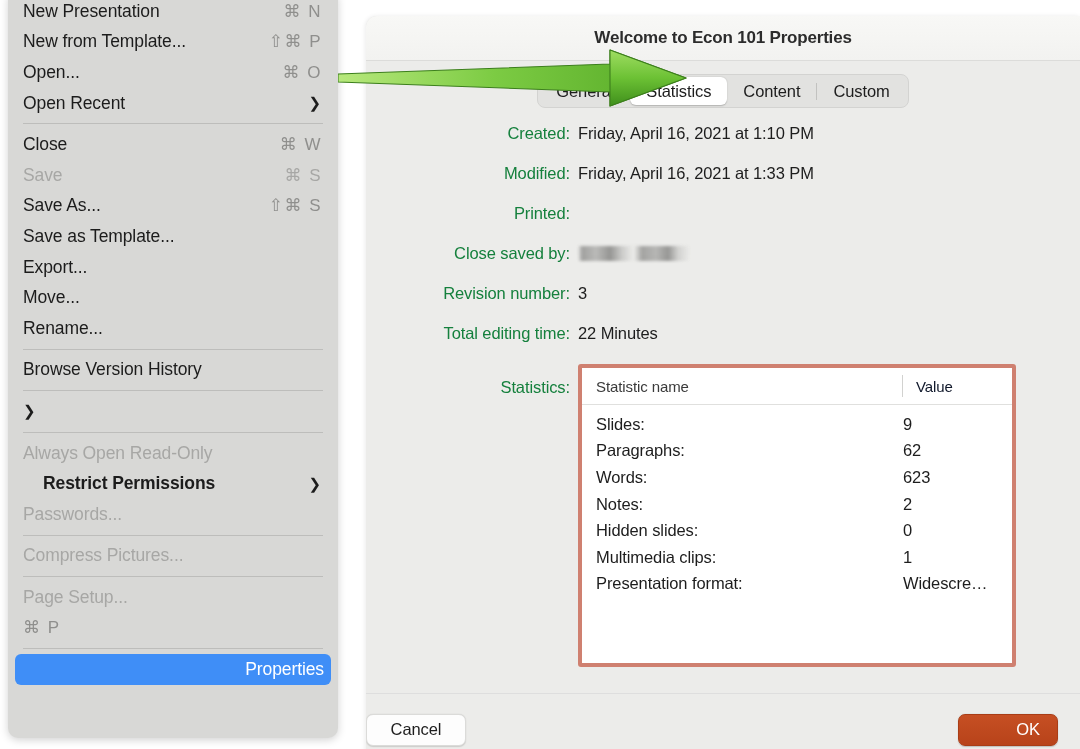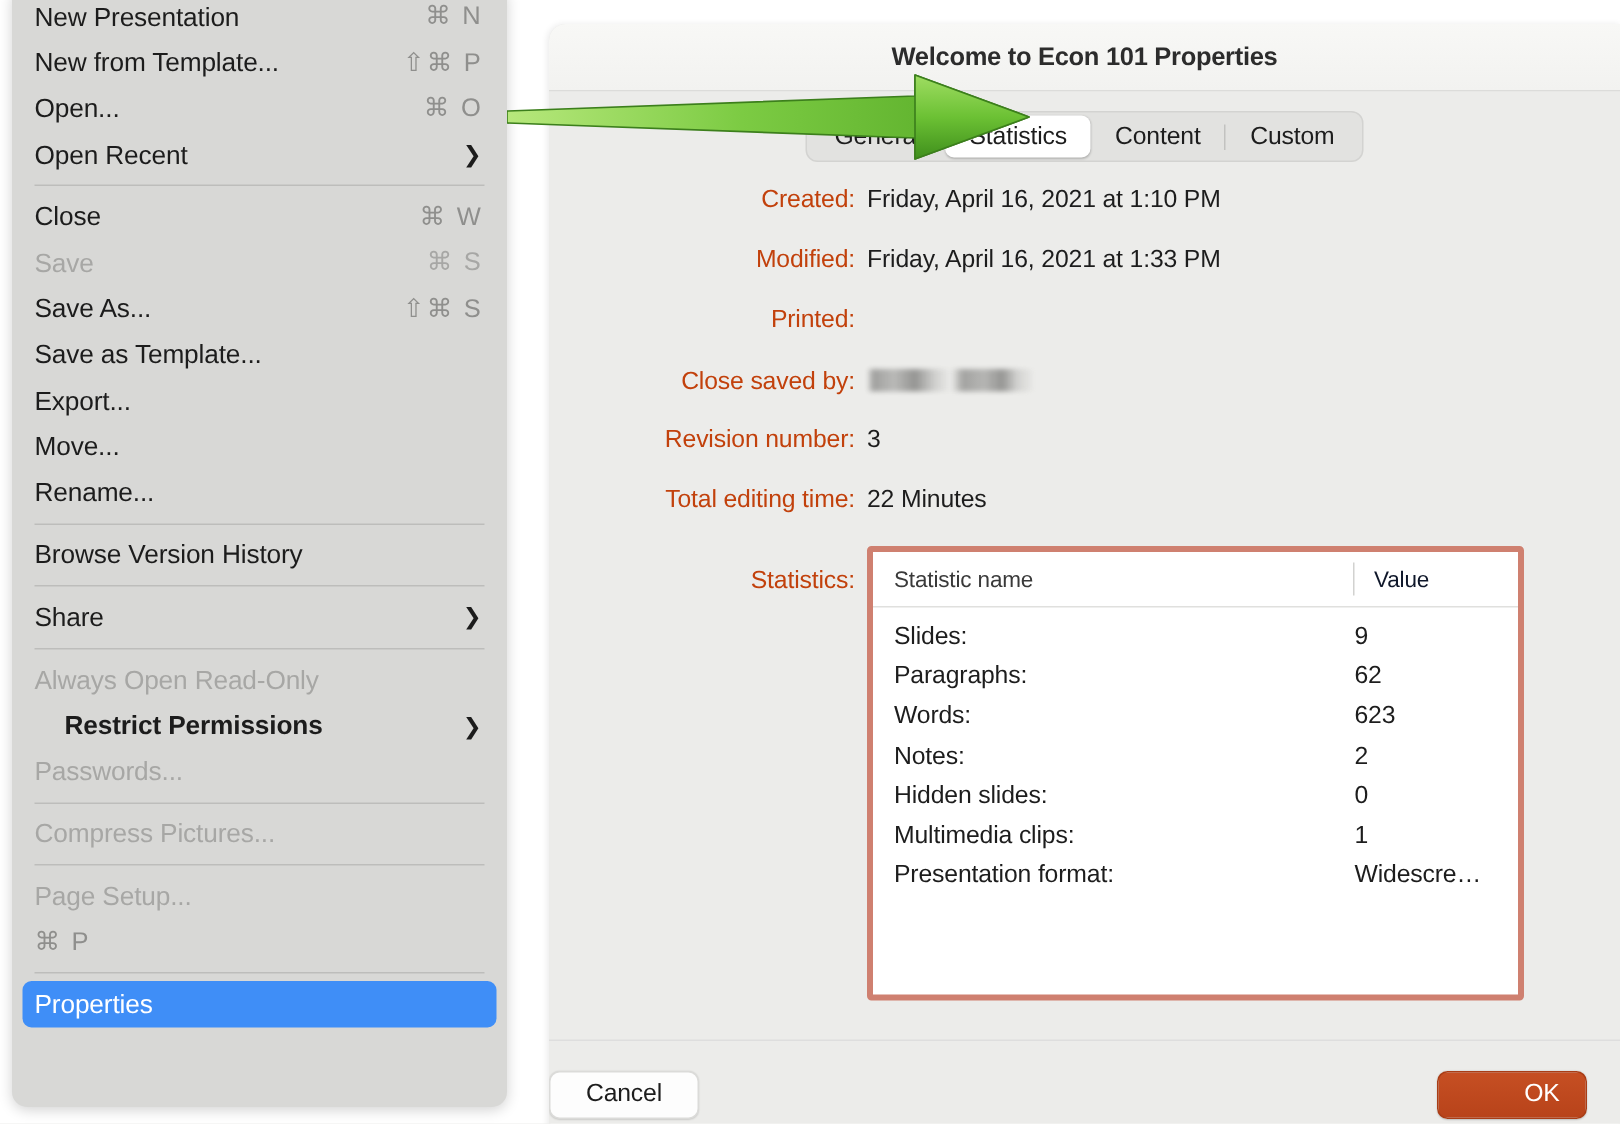--- a/index.html
+++ b/index.html
@@ -53,20 +53,21 @@
   }
   .mi-arrow {
     flex: 0 0 auto;
     font-size: 15px;
     font-weight: bold;
     color: #1c1c1c;
     padding-right: 3px;
   }
   .menu-item.selected {
     color: #ffffff;
+    text-align: right;
   }
   .menu-item.selected .mi-hl {
     position: absolute;
     left: 7px; right: 7px; top: 0px; bottom: 0px;
     background: #3f8ef7;
     border-radius: 6px;
     z-index: 0;
   }
   .menu-item.selected .mi-label,
   .menu-item.selected .mi-shortcut {
@@ -153,21 +154,21 @@
   }
   .form-row {
     display: flex;
     align-items: baseline;
     height: 40px;
   }
   .f-label {
     width: 212px;
     text-align: right;
     font-size: 16.5px;
-    color: #c2410c;
+    color: #15803d;
     padding-right: 8px;
     box-sizing: border-box;
     letter-spacing: -0.1px;
     white-space: nowrap;
   }
   .f-value {
     font-size: 16.5px;
     color: #1d1d1d;
     letter-spacing: -0.1px;
     white-space: nowrap;
@@ -346,21 +347,20 @@
     </div>
     <div class="menu-item">
       <span class="mi-label">Rename...</span>
     </div>
     <div class="menu-sep"></div>
     <div class="menu-item">
       <span class="mi-label">Browse Version History</span>
     </div>
     <div class="menu-sep"></div>
     <div class="menu-item">
-      <span class="mi-label">Share</span>
       <span class="mi-arrow">❯</span>
     </div>
     <div class="menu-sep"></div>
     <div class="menu-item disabled">
       <span class="mi-label">Always Open Read-Only</span>
     </div>
     <div class="menu-item bold">
       <span class="mi-label">Restrict Permissions</span>
       <span class="mi-arrow">❯</span>
     </div>

